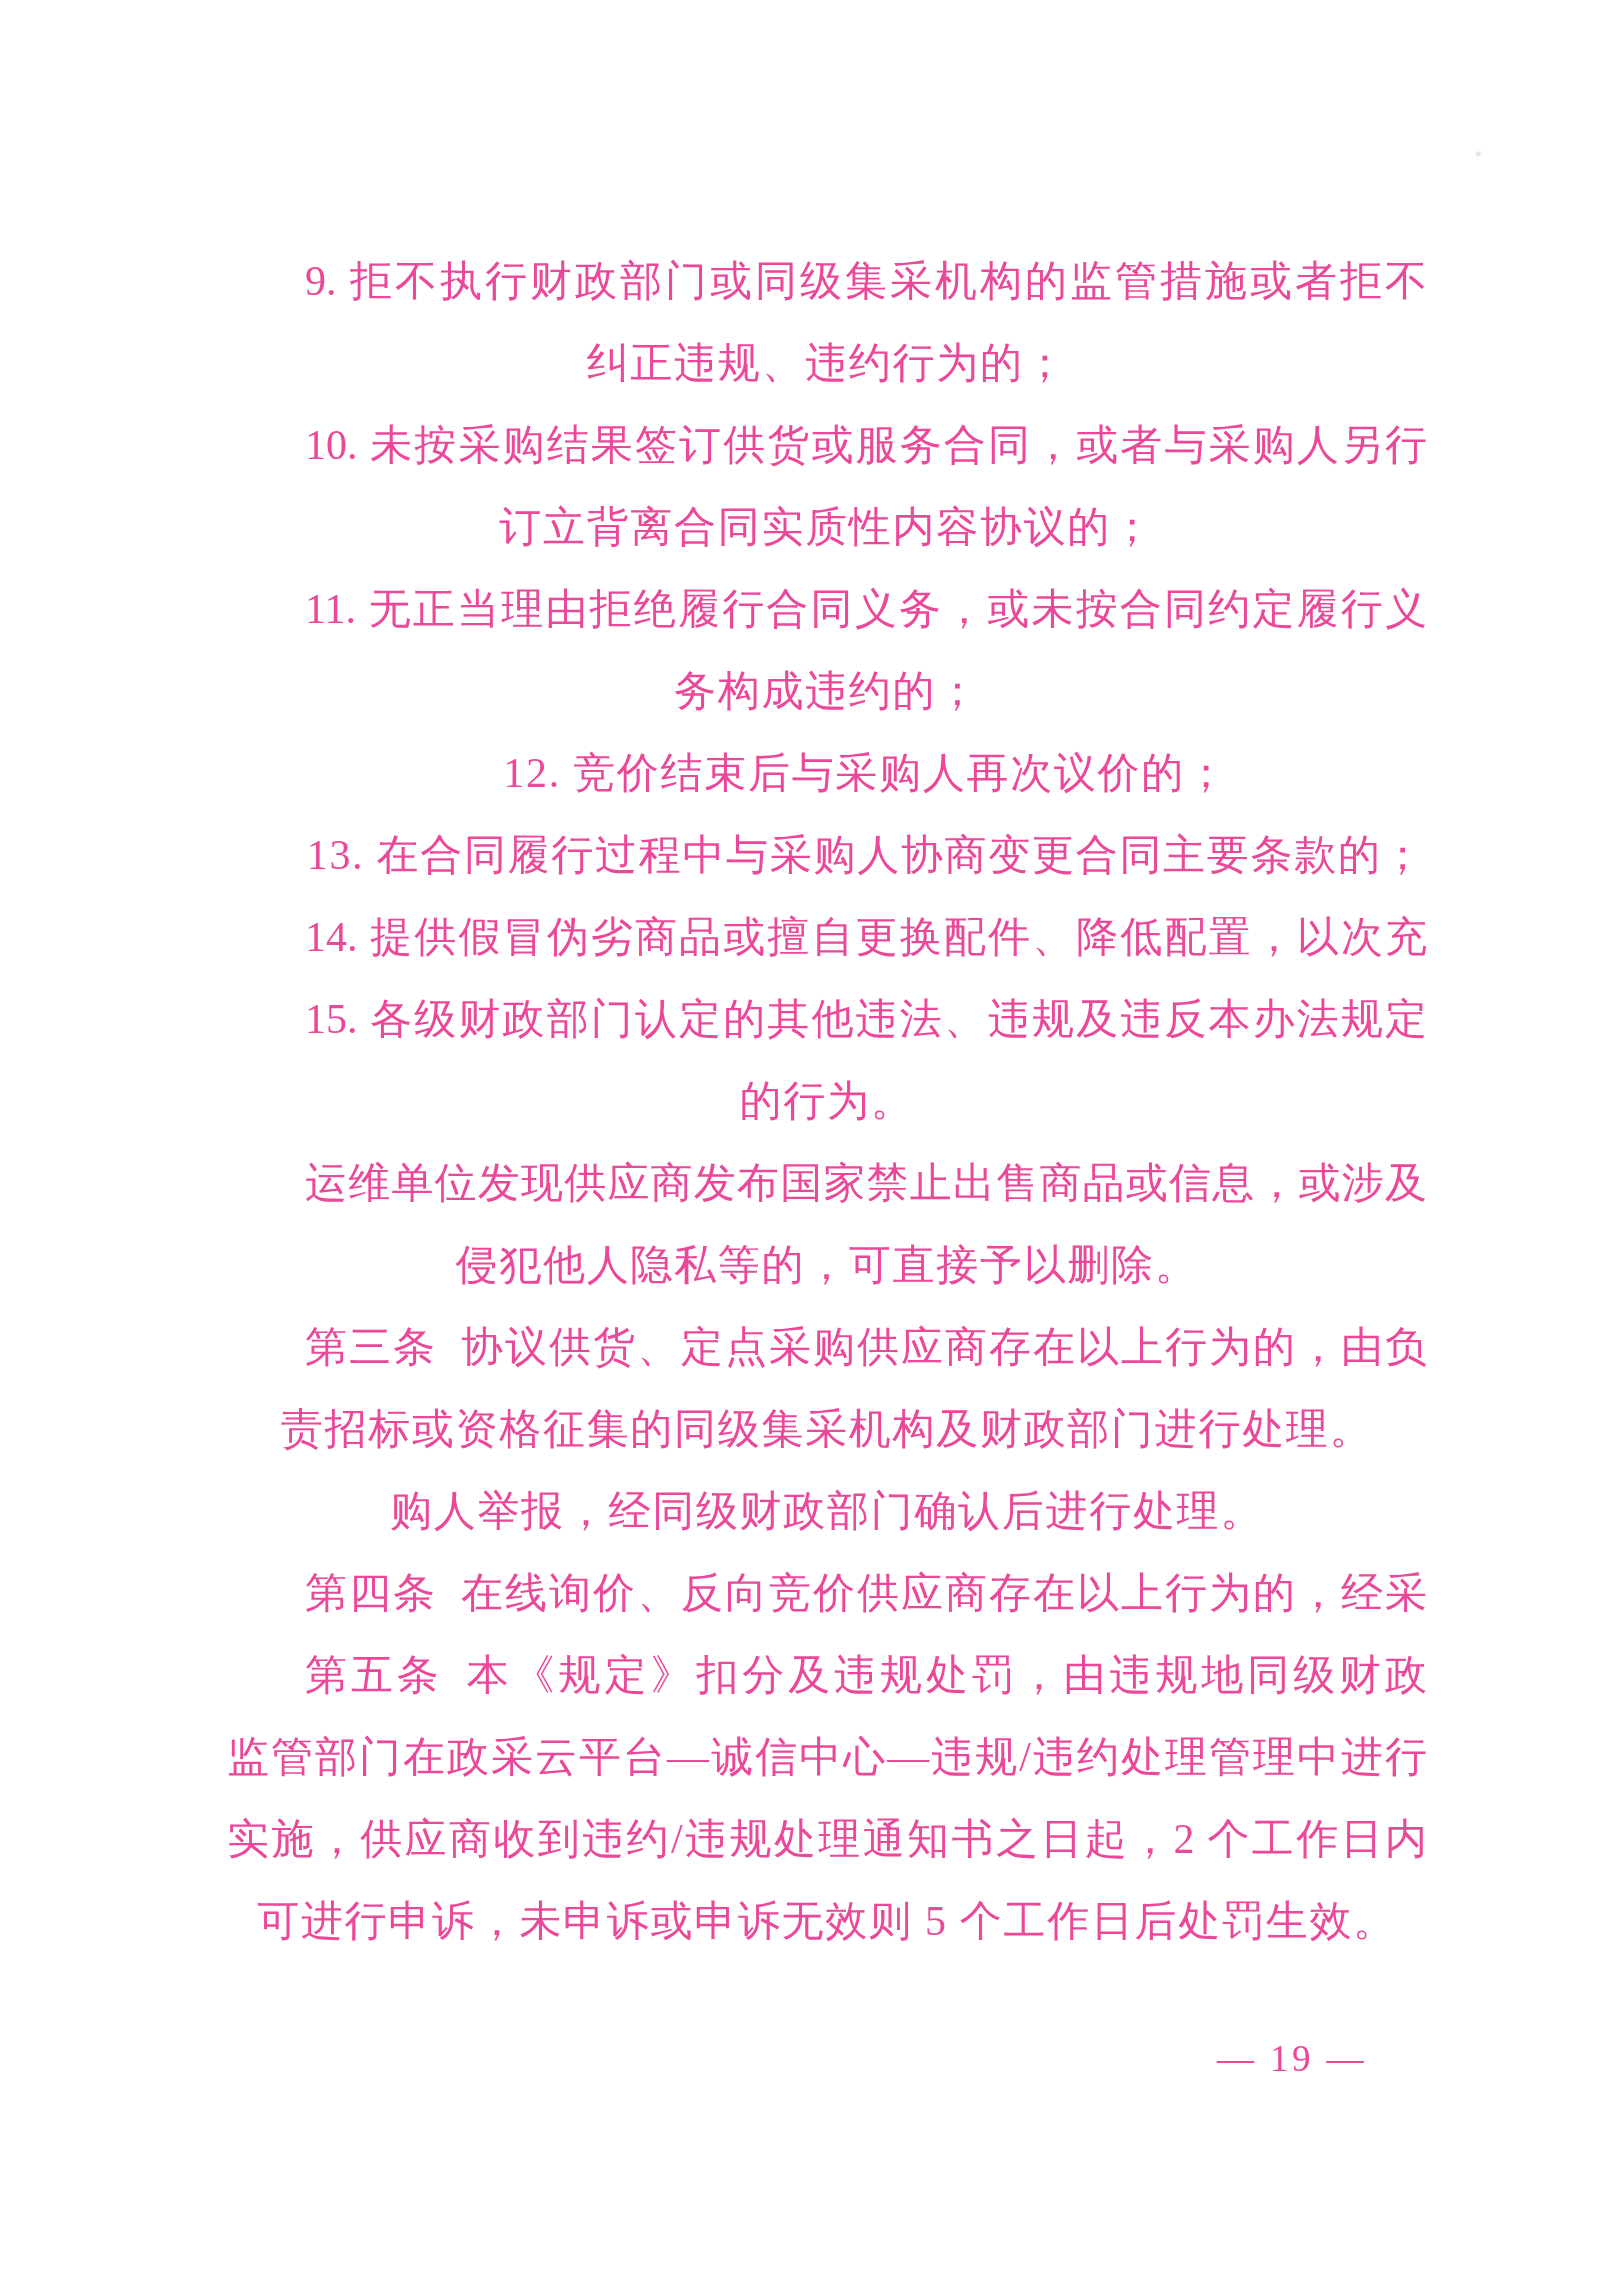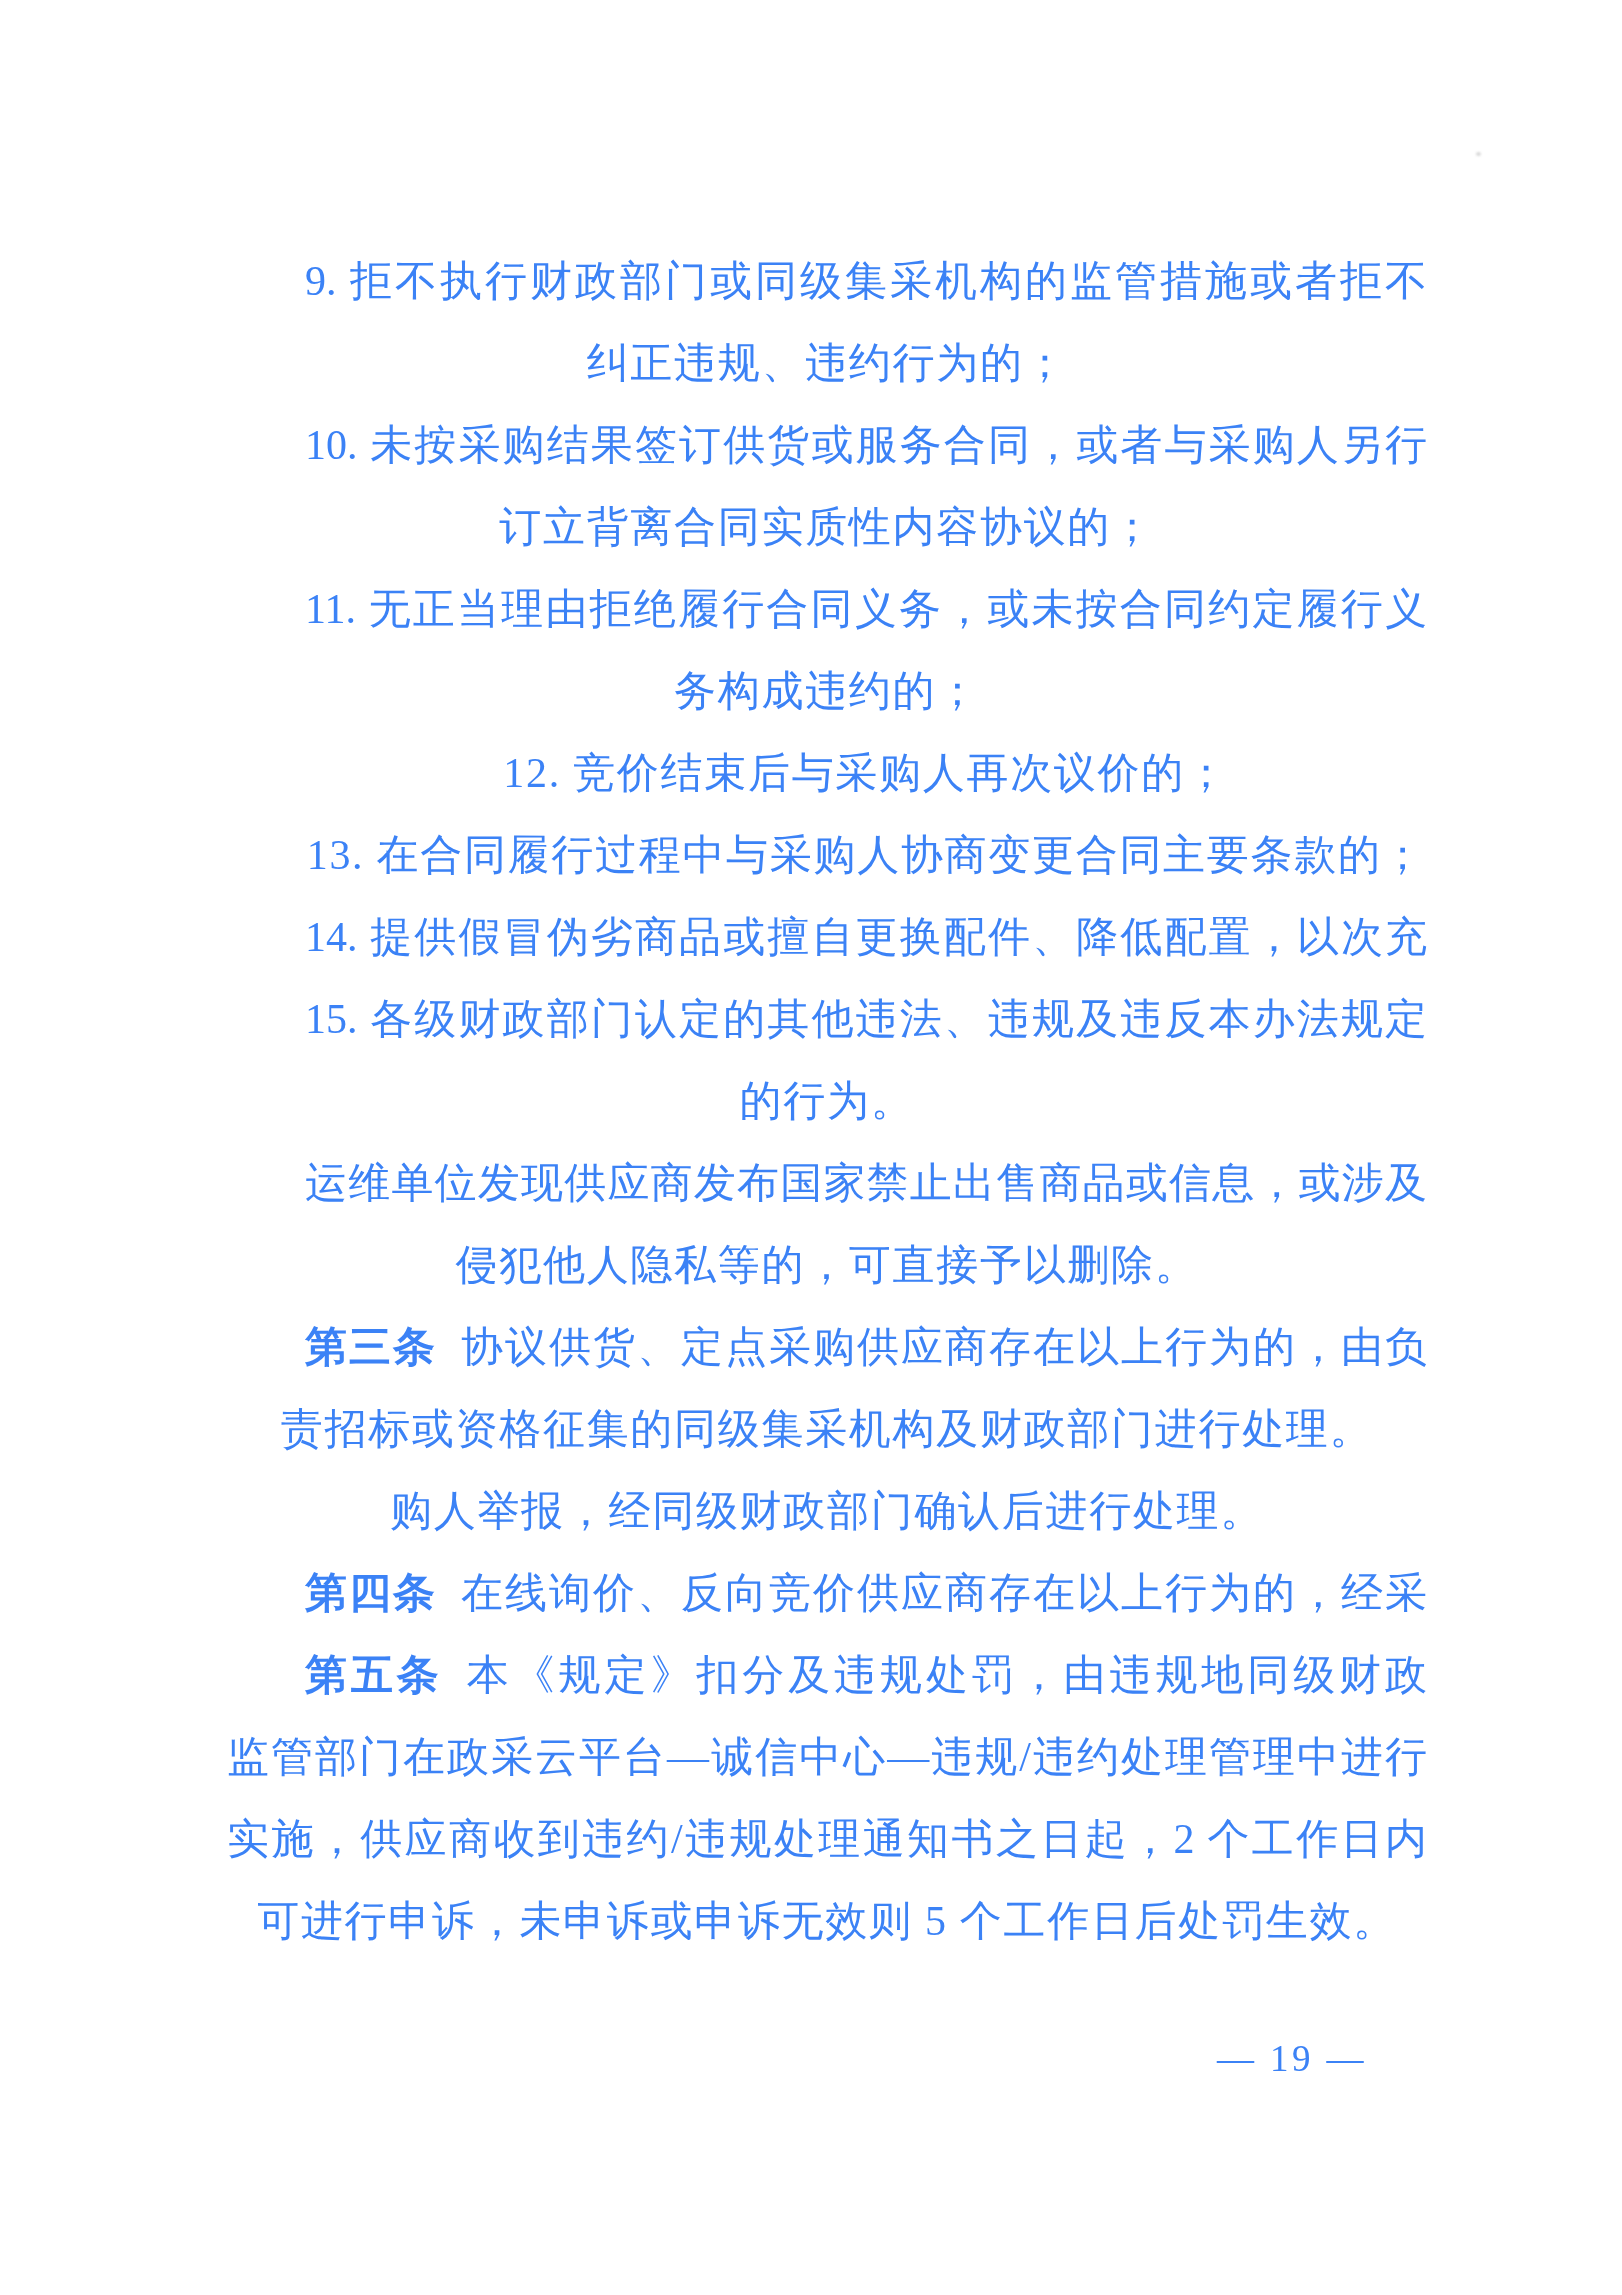--- a/index.html
+++ b/index.html
@@ -7,21 +7,21 @@
     padding: 0;
     background: #e8e8e8;
   }
   .page {
     position: relative;
     width: 1623px;
     height: 2295px;
     background: #ffffff;
     overflow: hidden;
     font-family: "Liberation Serif", "DejaVu Serif", serif;
-    color: #3b82f6;
+    color: #ec4899;
   }
   .doc-body {
     position: absolute;
     left: 227px;
     top: 240px;
     width: 1200px;
   }
   .line {
     font-size: 42px;
     line-height: 82px;
@@ -32,21 +32,21 @@
   }
   .line.indent {
     padding-left: 78px;
   }
   .line.jfull {
     letter-spacing: 0;
     text-align: justify;
     text-align-last: justify;
   }
   .head {
-    font-weight: bold;
+    font-weight: normal;
     font-family: "Liberation Sans", "DejaVu Sans", sans-serif;
     margin-right: 24px;
     margin-top: 12px;
   }
   .page-number {
     position: absolute;
     left: 1217px;
     top: 2033px;
     font-size: 37px;
     line-height: 51px;

